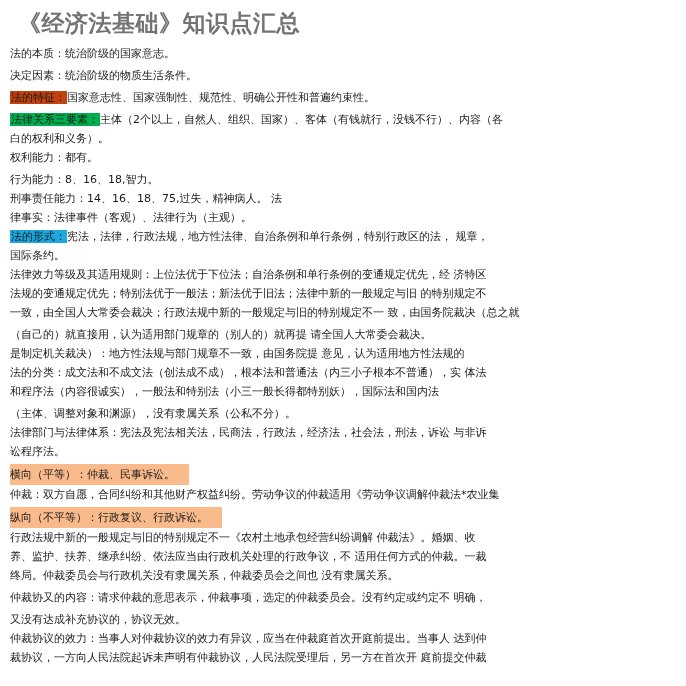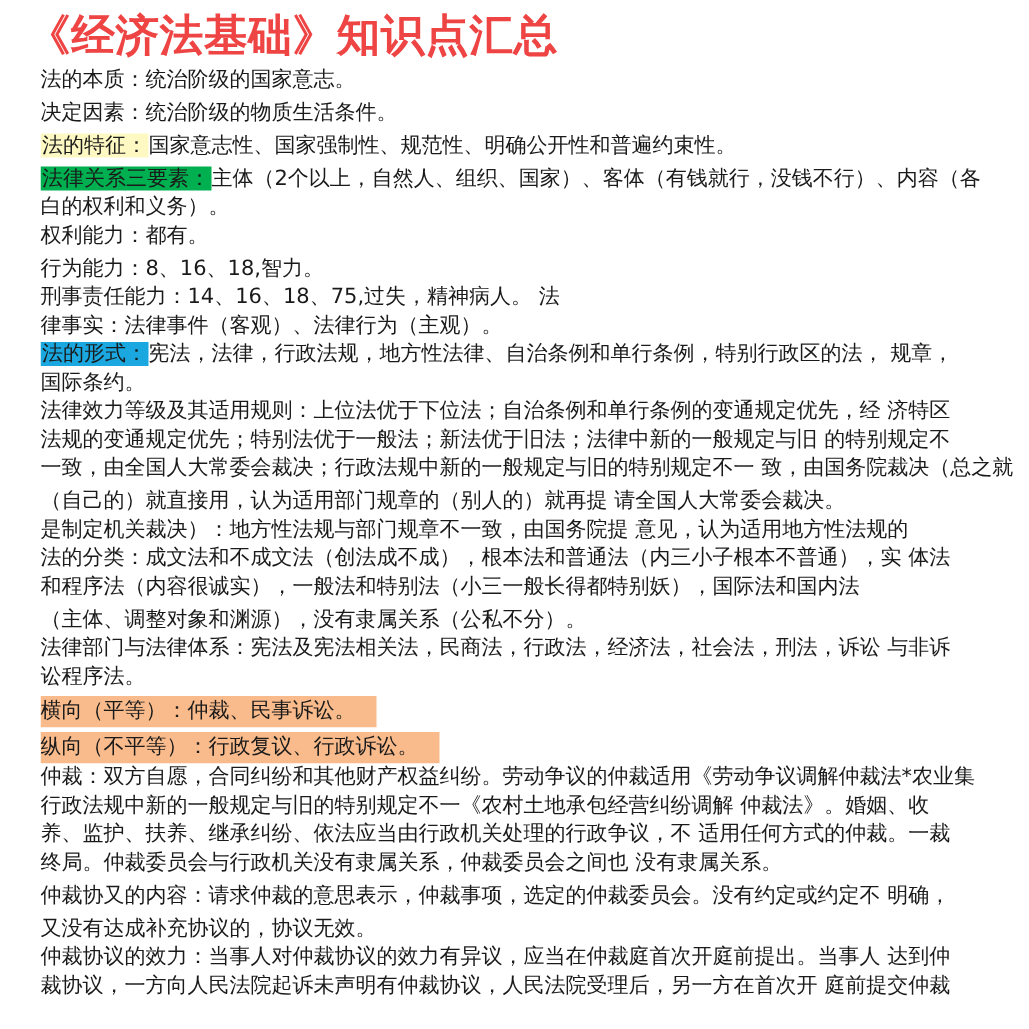--- a/index.html
+++ b/index.html
@@ -1,22 +1,22 @@
 <!DOCTYPE html>
 <html><head>
 <meta charset="utf-8">
 <style>
   html, body { margin:0; padding:0; background:#ffffff; }
   body { width:686px; height:686px; overflow:hidden; font-family:"DejaVu Sans", "Liberation Sans", sans-serif; color:#1a1a1a; }
   .page { position:relative; width:686px; height:686px; padding:0 10px 0 10px; box-sizing:border-box; }
-  .title { font-size:29px; font-weight:bold; color:#ef4444; margin:6px 0 4px 8px; line-height:34px; letter-spacing:0.5px; }
-  .line { font-size:14px; line-height:19px; white-space:nowrap; overflow:hidden;margin-left:17px; }
+  .title { font-size:23px; font-weight:bold; color:#737373; margin:6px 0 4px 8px; line-height:34px; letter-spacing:0.5px; }
+  .line { font-size:11px; line-height:19px; white-space:nowrap; overflow:hidden; }
   .line.sp { margin-top:3px; }
   .hl { padding:0 1px; }
-  .hl-yellow { background:#fef9c3; }
+  .hl-yellow { background:#c2410c; }
   .hl-green { background:#00b050; }
   .hl-blue { background:#1ba8e0; }
   .orange-row { display:inline-block; background:#f9bb8b; padding:1px 14px 1px 0; }
 </style>
 </head>
 <body>
 
 <div class="page">
   <div class="title">《经济法基础》知识点汇总</div>
 
@@ -43,24 +43,24 @@
   <div class="line sp">（自己的）就直接用，认为适用部门规章的（别人的）就再提 请全国人大常委会裁决。</div>
   <div class="line">是制定机关裁决）：地方性法规与部门规章不一致，由国务院提 意见，认为适用地方性法规的</div>
   <div class="line">法的分类：成文法和不成文法（创法成不成），根本法和普通法（内三小子根本不普通），实 体法</div>
   <div class="line">和程序法（内容很诚实），一般法和特别法（小三一般长得都特别妖），国际法和国内法</div>
   <div class="line sp">（主体、调整对象和渊源），没有隶属关系（公私不分）。</div>
   <div class="line">法律部门与法律体系：宪法及宪法相关法，民商法，行政法，经济法，社会法，刑法，诉讼 与非诉</div>
   <div class="line">讼程序法。</div>
   <div class="line sp">
     <span class="orange-row">横向（平等）：仲裁、民事诉讼。</span>
   </div>
+  <div class="line">仲裁：双方自愿，合同纠纷和其他财产权益纠纷。劳动争议的仲裁适用《劳动争议调解仲裁法*农业集</div>
   <div class="line sp">
     <span class="orange-row">纵向（不平等）：行政复议、行政诉讼。</span>
   </div>
-  <div class="line">仲裁：双方自愿，合同纠纷和其他财产权益纠纷。劳动争议的仲裁适用《劳动争议调解仲裁法*农业集</div>
   <div class="line">行政法规中新的一般规定与旧的特别规定不一《农村土地承包经营纠纷调解 仲裁法》。婚姻、收</div>
   <div class="line">养、监护、扶养、继承纠纷、依法应当由行政机关处理的行政争议，不 适用任何方式的仲裁。一裁</div>
   <div class="line">终局。仲裁委员会与行政机关没有隶属关系，仲裁委员会之间也 没有隶属关系。</div>
   <div class="line sp">仲裁协又的内容：请求仲裁的意思表示，仲裁事项，选定的仲裁委员会。没有约定或约定不 明确，</div>
   <div class="line sp">又没有达成补充协议的，协议无效。</div>
   <div class="line">仲裁协议的效力：当事人对仲裁协议的效力有异议，应当在仲裁庭首次开庭前提出。当事人 达到仲</div>
   <div class="line">裁协议，一方向人民法院起诉未声明有仲裁协议，人民法院受理后，另一方在首次开 庭前提交仲裁</div>
 </div>
 
 </body></html>

